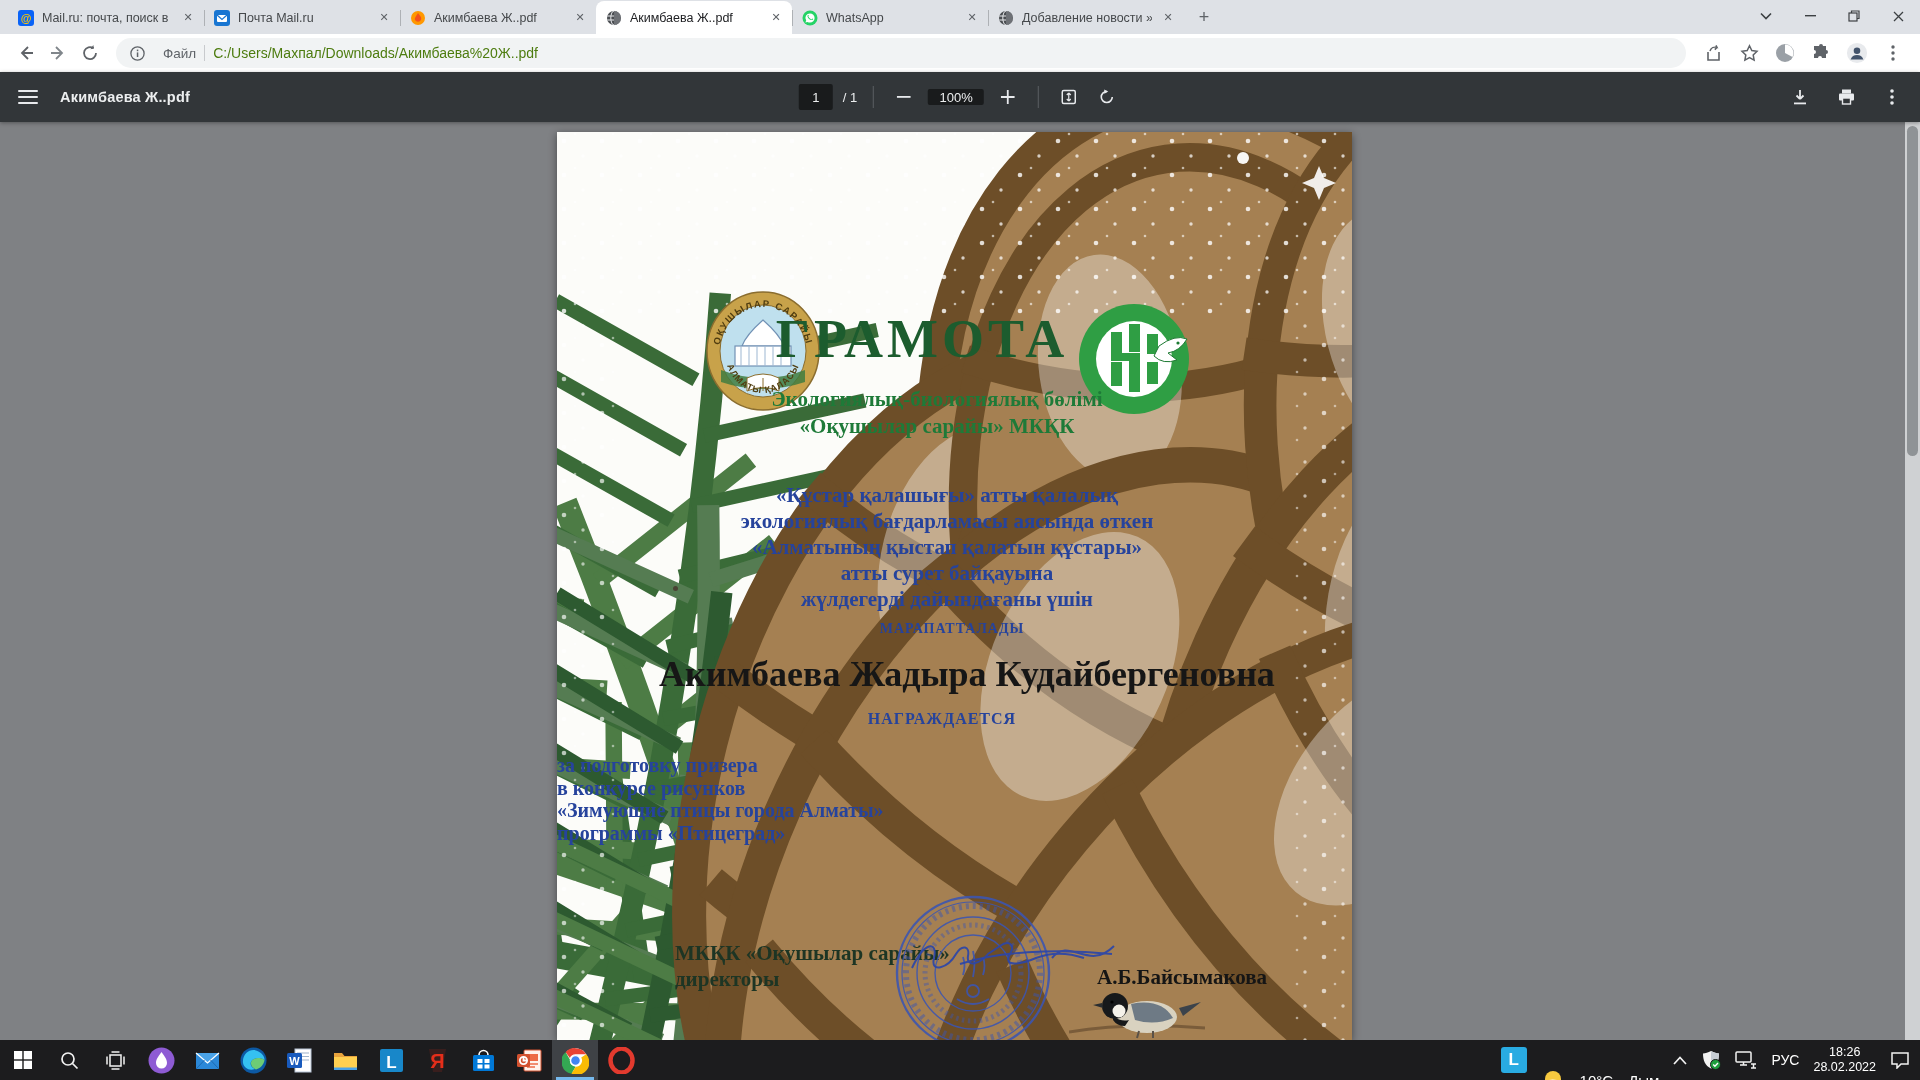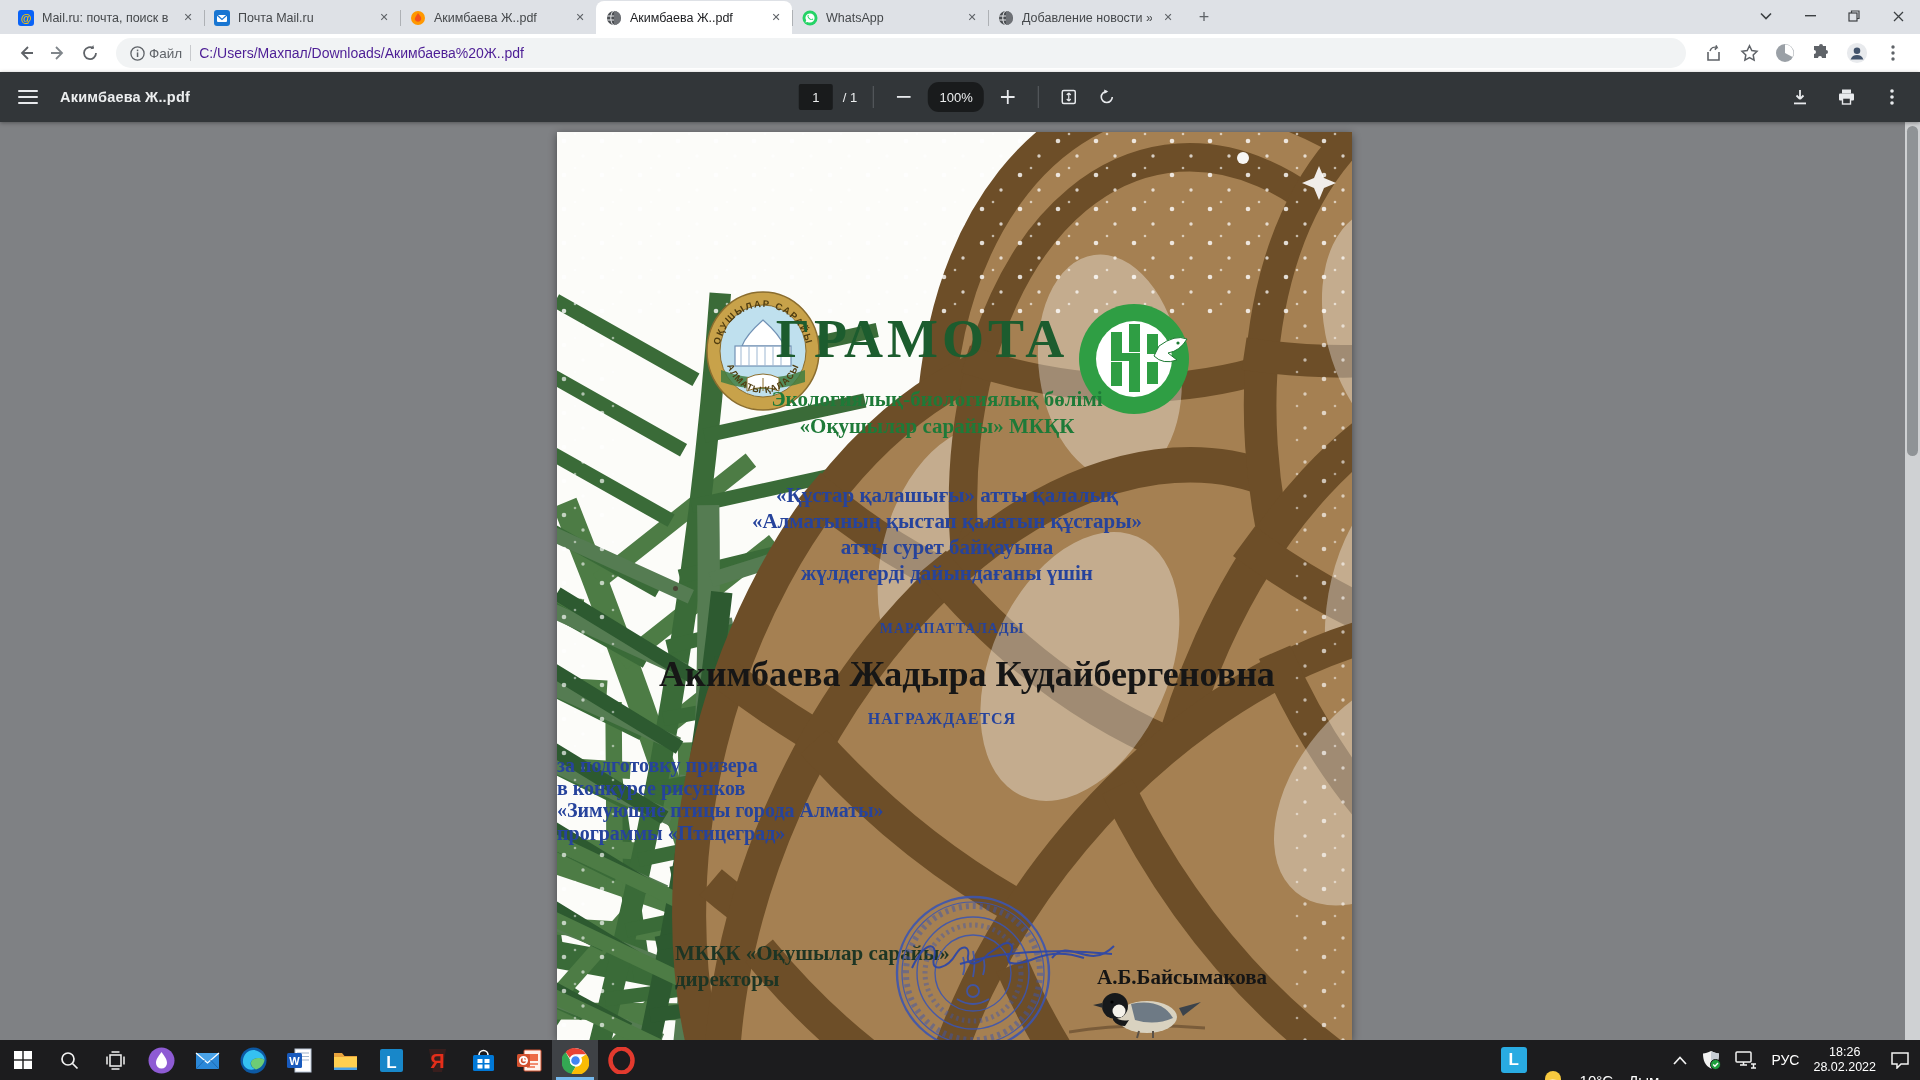--- a/index.html
+++ b/index.html
@@ -17,34 +17,34 @@
   .tab-close { width:16px; height:16px; display:flex; align-items:center; justify-content:center; border-radius:50%; color:#5f6368; font-size:11px; flex:none; }
   .favicon { width:16px; height:16px; flex:none; display:flex; align-items:center; justify-content:center; }
   .newtab { width:28px; height:28px; margin:0 0 3px 6px; display:flex; align-items:center; justify-content:center; font-size:18px; color:#5f6368; border-radius:50%; }
   .win-controls { position:absolute; right:0; top:0; height:32px; display:flex; }
   .win-btn { width:44px; height:32px; display:flex; align-items:center; justify-content:center; color:#3c4043; }
 
   
   .addrbar { position:absolute; top:34px; left:0; width:1920px; height:38px; background:#ffffff; display:flex; align-items:center; padding:0 10px; }
   .nav-btn { width:32px; height:32px; display:flex; align-items:center; justify-content:center; color:#5f6368; border-radius:50%; flex:none; }
   .omnibox { flex:1; height:30px; background:#f1f3f4; border-radius:15px; margin:0 10px; display:flex; align-items:center; padding:0 14px; gap:8px; min-width:0; }
-  .scheme { color:#5f6368; font-size:13.5px; display:flex; align-items:center; gap:4px; }
+  .scheme { color:#5f6368; font-size:13.5px; display:flex; align-items:center; gap:18px; }
   .omni-sep { width:1px; height:16px; background:#c8cacd; }
-  .url-text { color:#4c1d95; font-size:14px; white-space:nowrap; overflow:hidden; }
+  .url-text { color:#4d7c0f; font-size:14px; white-space:nowrap; overflow:hidden; }
   .addr-right { display:flex; align-items:center; gap:14px; padding:0 6px; flex:none; }
   .addr-ic { width:22px; height:22px; display:flex; align-items:center; justify-content:center; color:#5f6368; }
 
   
   .pdfbar { position:absolute; top:72px; left:0; width:1920px; height:50px; background:#323639; color:#eceeef; display:flex; align-items:center; box-shadow:0 1px 4px rgba(0,0,0,.35); z-index:5; }
   .hamburger { margin-left:18px; width:20px; height:14px; display:flex; flex-direction:column; justify-content:space-between; }
   .hamburger span { display:block; height:2px; background:#e8eaed; border-radius:1px; }
   .pdf-title { margin-left:22px; font-size:14.5px; font-weight:700; letter-spacing:.2px; }
   .pdf-center { position:absolute; left:50%; top:0; height:50px; transform:translateX(-50%); display:flex; align-items:center; gap:10px; font-size:13px; }
   .pgbox { width:34px; height:26px; background:#191b1c; border-radius:2px; display:flex; align-items:center; justify-content:center; }
-  .zoombox { width:56px; height:30px; background:#191b1c; border-radius:11px; display:flex; align-items:center; justify-content:center; }
+  .zoombox { width:56px; height:16px; background:#191b1c; border-radius:2px; display:flex; align-items:center; justify-content:center; }
   .bar-sep { width:1px; height:22px; background:#5c6063; margin:0 6px; }
   .tool-btn { width:28px; height:28px; display:flex; align-items:center; justify-content:center; color:#e8eaed; }
   .pdf-right { position:absolute; right:14px; top:0; height:50px; display:flex; align-items:center; gap:18px; }
 
   
   .canvas { position:absolute; top:122px; left:0; width:1920px; height:918px; background:#7f8184; }
   .scrollbar { position:absolute; right:0; top:0; width:15px; height:918px; background:#cfd1d3; }
   .scroll-thumb { position:absolute; right:2px; top:4px; width:11px; height:330px; background:#8f9396; border-radius:6px; }
 
   
@@ -407,20 +407,21 @@
 
     <div class="org-lines cert-serif">
       <div>Экологиялық-биологиялық бөлімі</div>
       <div>«Оқушылар сарайы» МКҚК</div>
     </div>
 
     <span class="speck"></span>
 
     <div class="kk-block cert-serif">
       <div>«Құстар қалашығы» атты қалалық</div>
+      <div>экологиялық бағдарламасы аясында өткен</div>
       <div>«Алматының қыстап қалатын құстары»</div>
       <div>атты сурет байқауына</div>
       <div>жүлдегерді дайындағаны үшін</div>
     </div>
 
     <div class="award-kk cert-serif">МАРАПАТТАЛАДЫ</div>
     <div class="recipient cert-serif">Акимбаева Жадыра Кудайбергеновна</div>
     <div class="award-ru cert-serif">НАГРАЖДАЕТСЯ</div>
 
     <div class="ru-block cert-serif">

